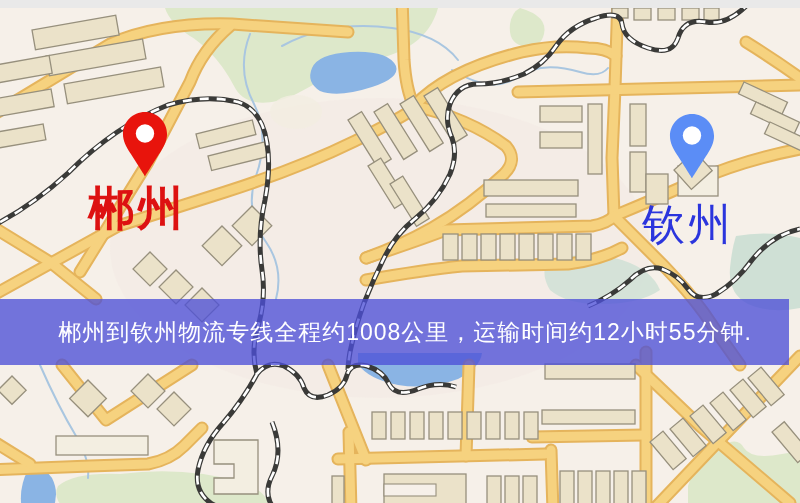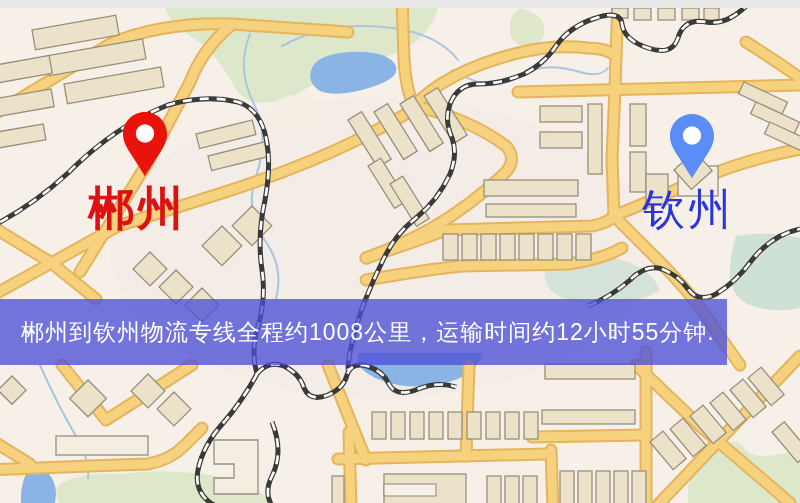--- a/index.html
+++ b/index.html
@@ -17,24 +17,24 @@
   .green{fill:var(--green);}
   .green-teal{fill:var(--green-teal);}
   .water{fill:var(--water);}
   .water-line{stroke:var(--water-line);stroke-width:2;fill:none;stroke-linecap:round;}
 
   .pin{position:absolute;width:46px;}
   .pin svg{display:block;width:100%;height:auto;}
   .city-label{position:absolute;line-height:1;white-space:nowrap;letter-spacing:3px;
               font-family:"Liberation Sans","DejaVu Sans",sans-serif;}
   #origin-label{left:88px;top:177px;font-size:46px;font-weight:700;color:var(--origin-label);}
-  #destination-label{left:642px;top:180px;font-size:43px;font-weight:400;color:var(--dest-label);}
-
-  #route-banner{position:absolute;left:0;top:291px;width:727px;height:66px;
-                background:var(--banner-bg);display:flex;align-items:center;}
+  #destination-label{left:642px;top:195px;font-size:43px;font-weight:400;color:var(--dest-label);}
+
+  #route-banner{position:absolute;left:0;top:291px;width:789px;height:66px;
+                background:var(--banner-bg);display:flex;align-items:center;justify-content:center;}
   #route-banner .txt{color:var(--banner-text);font-size:23px;padding-left:21px;letter-spacing:1px;}
 </style>
 </head>
 <body>
 
 <div id="stage">
 
   <svg id="map-svg" viewBox="0 0 800 503" xmlns="http://www.w3.org/2000/svg" xmlns:xlink="http://www.w3.org/1999/xlink">
 
     <defs>

